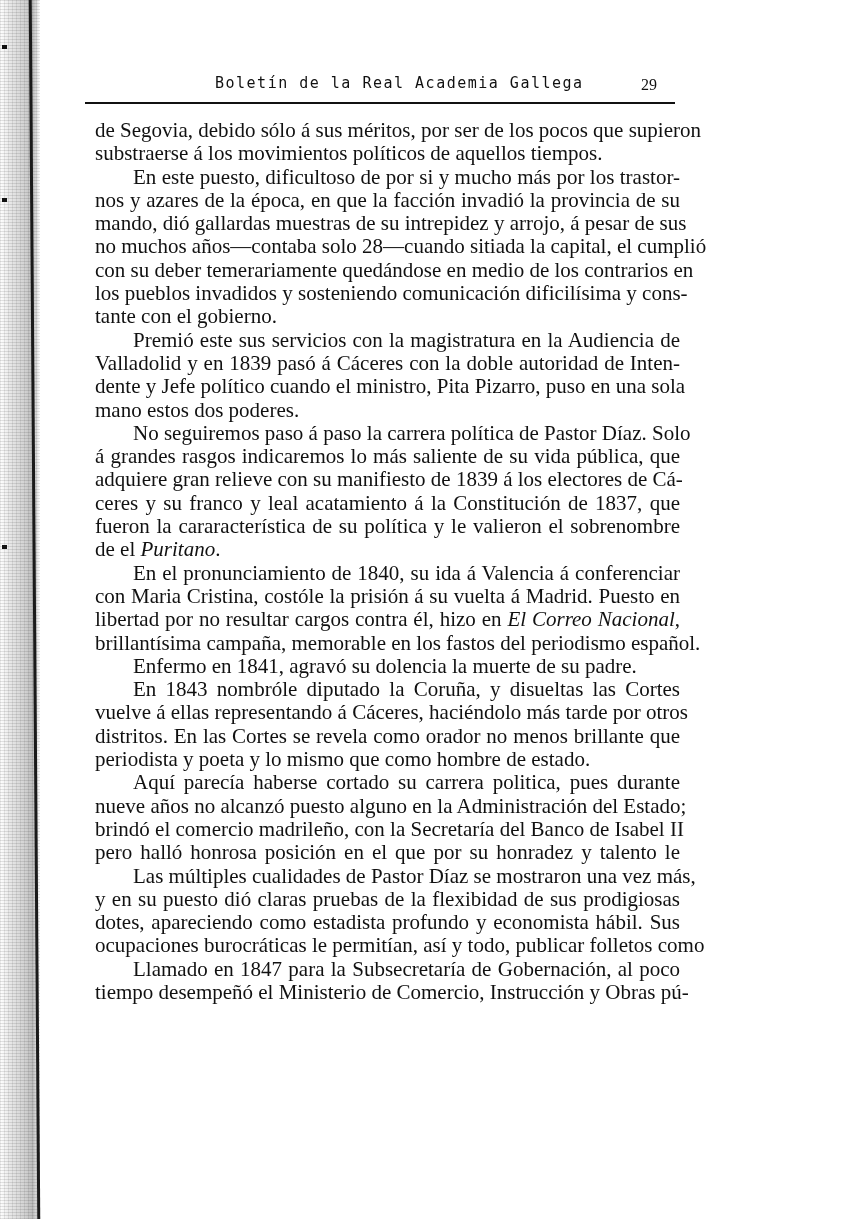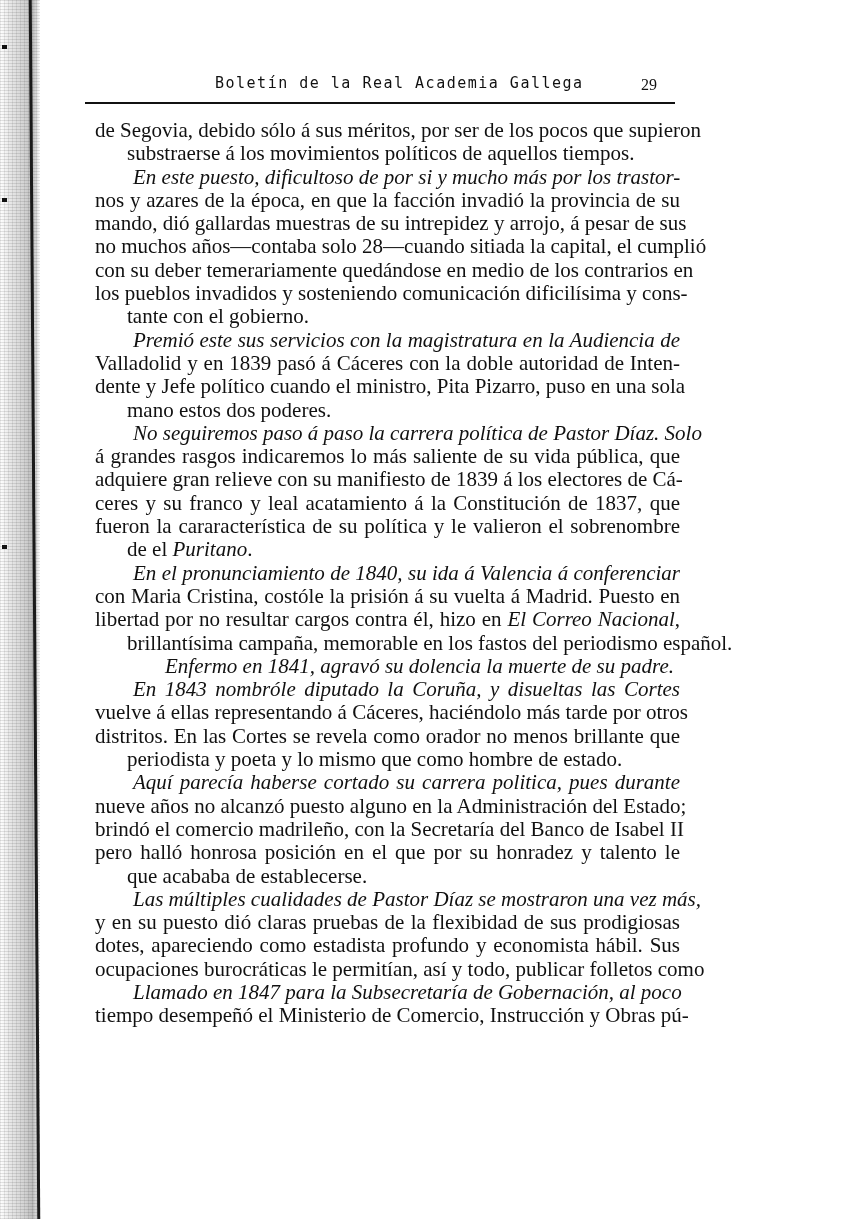--- a/index.html
+++ b/index.html
@@ -14,22 +14,22 @@
                 transform: skewX(0.4deg); }
   .spine-mark { position: absolute; left: 2px; width: 5px; height: 4px; background: #111; }
   .header { position: absolute; left: 85px; top: 72px; width: 590px; height: 30px;
             border-bottom: 2px solid #111; }
   .running-title { position: absolute; left: 130px; top: 2px; font-size: 15px; letter-spacing: 1.5px;
                    font-family: "DejaVu Sans Mono", "Liberation Mono", monospace; }
   .page-number { position: absolute; right: 18px; top: 4px; font-size: 16px; }
   .body-text { position: absolute; left: 95px; top: 119px; width: 585px; font-size: 21px;
                line-height: 23.3px; text-align: justify; }
   .line { display: block; white-space: nowrap; text-align: justify; text-align-last: justify; height: 23.3px; }
-  .line.last { text-align-last: left; margin-left: 32px; }
-  .line.indent { padding-left: 38px; font-style: italic; }
+  .line.last { text-align-last: left; }
+  .line.indent { padding-left: 38px; }
   em { }
 </style>
 </head>
 <body>
 
 <div class="spine"></div>
 <div class="spine-edge"></div>
 <div class="spine-mark" style="top:45px"></div>
 <div class="spine-mark" style="top:198px"></div>
 <div class="spine-mark" style="top:545px"></div>
@@ -65,20 +65,19 @@
     <span class="line last">brillantísima campaña, memorable en los fastos del periodismo español.</span>
     <span class="line indent last">Enfermo en 1841, agravó su dolencia la muerte de su padre.</span>
     <span class="line indent">En 1843 nombróle diputado la Coruña, y disueltas las Cortes</span>
     <span class="line">vuelve á ellas representando á Cáceres, haciéndolo más tarde por otros</span>
     <span class="line">distritos. En las Cortes se revela como orador no menos brillante que</span>
     <span class="line last">periodista y poeta y lo mismo que como hombre de estado.</span>
     <span class="line indent">Aquí parecía haberse cortado su carrera politica, pues durante</span>
     <span class="line">nueve años no alcanzó puesto alguno en la Administración del Estado;</span>
     <span class="line">brindó el comercio madrileño, con la Secretaría del Banco de Isabel II</span>
     <span class="line">pero halló honrosa posición en el que por su honradez y talento le</span>
-    <span class="line last">que acababa de establecerse.</span>
     <span class="line indent">Las múltiples cualidades de Pastor Díaz se mostraron una vez más,</span>
     <span class="line">y en su puesto dió claras pruebas de la flexibidad de sus prodigiosas</span>
     <span class="line">dotes, apareciendo como estadista profundo y economista hábil. Sus</span>
     <span class="line">ocupaciones burocráticas le permitían, así y todo, publicar folletos como</span>
     <span class="line indent">Llamado en 1847 para la Subsecretaría de Gobernación, al poco</span>
     <span class="line">tiempo desempeñó el Ministerio de Comercio, Instrucción y Obras pú-</span>
   </div>
 
 </body></html>

